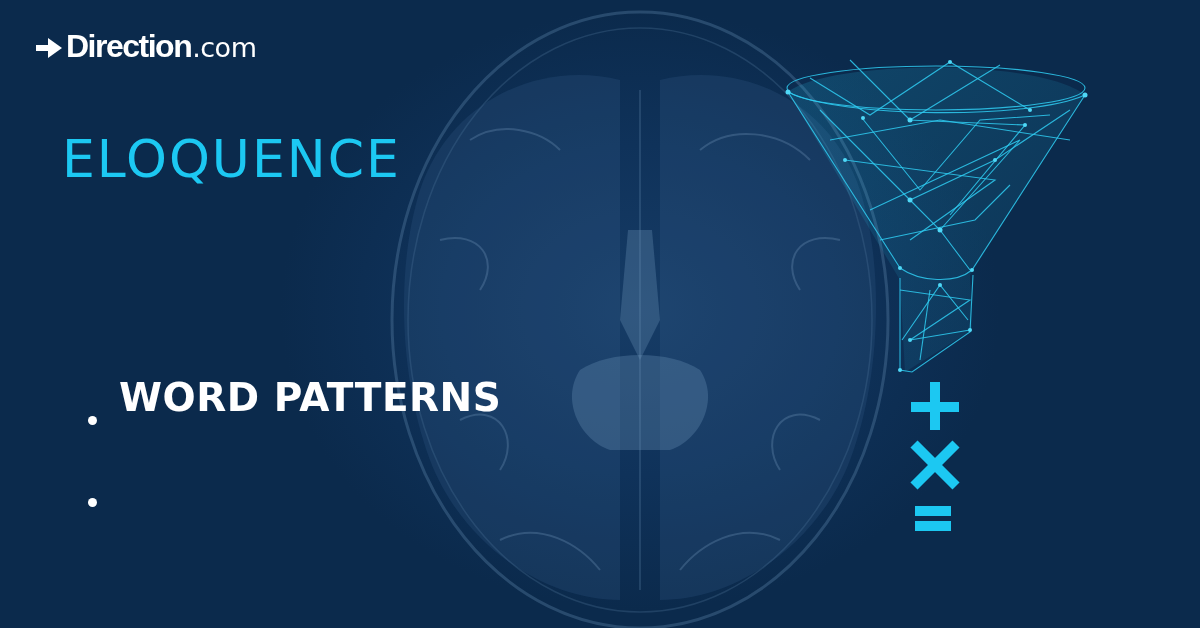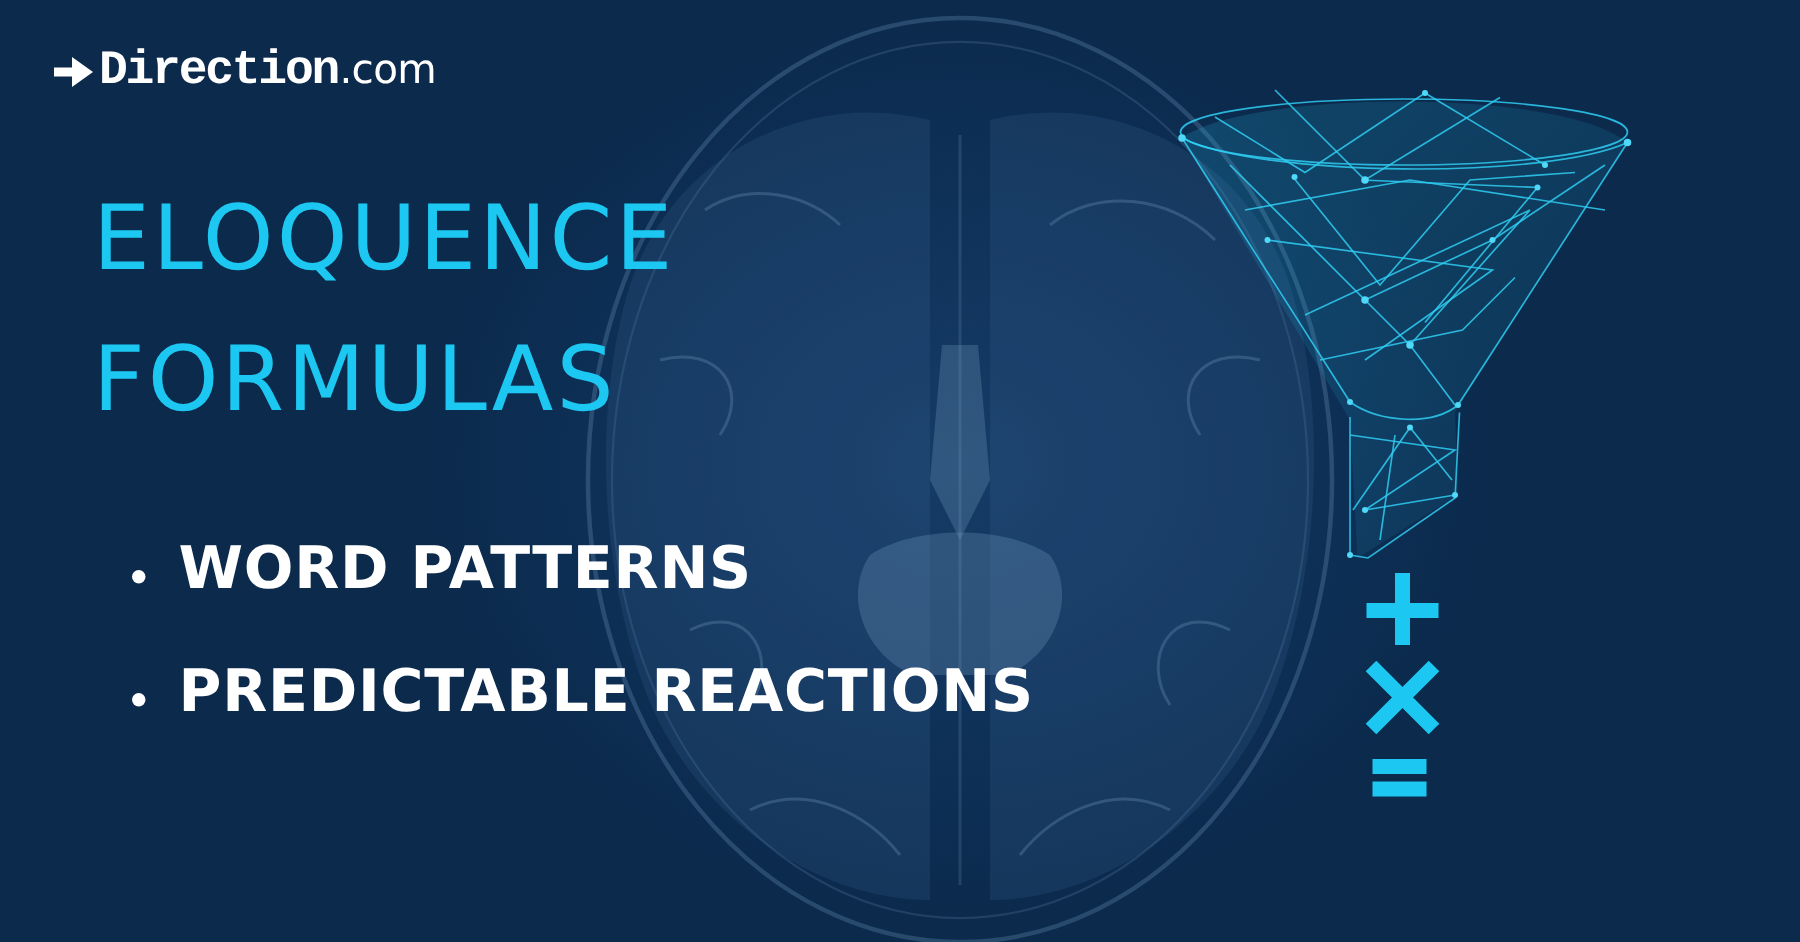--- a/index.html
+++ b/index.html
@@ -7,28 +7,28 @@
   .canvas {
     position: relative; width: 1200px; height: 628px; overflow: hidden;
     background: radial-gradient(ellipse 360px 300px at 640px 310px, #163c66 0%, #0f325a 55%, #0b2a4c 100%);
     font-family: "Liberation Sans", sans-serif;
   }
   
   .brain { position: absolute; left: 0; top: 0; width: 1200px; height: 628px; }
   
   .logo { position: absolute; left: 36px; top: 28px; display: flex; align-items: baseline; color: #ffffff; }
   .logo-arrow { width: 28px; height: 22px; margin-right: 2px; align-self: center; position: relative; top: 1px; }
-  .logo-word { font-family: Liberation Mono, monospace; font-weight: bold; font-size: 32px; letter-spacing: -1.5px; }
+  .logo-word { font-family: Liberation Sans, sans-serif; font-weight: bold; font-size: 32px; letter-spacing: -1.5px; }
   .logo-tld { font-family: "DejaVu Sans", sans-serif; font-size: 27px; letter-spacing: -0.5px; margin-left: 1px; }
   
   .headline { position: absolute; left: 62px; top: 112px; color: #1cc8f2; }
-  .headline-line { font-family: "DejaVu Sans", sans-serif; font-size: 60px; line-height: 94px; letter-spacing: 2px; font-weight: normal; }
+  .headline-line { font-family: "DejaVu Sans", sans-serif; font-size: 52px; line-height: 94px; letter-spacing: 2px; font-weight: normal; }
   
   .bullets { position: absolute; left: 88px; top: 338px; margin: 0; padding: 0; list-style: none; }
-  .bullet { display: flex; align-items: center; height: 82px; color: #ffffff; }
+  .bullet { display: flex; align-items: flex-end; height: 82px; color: #ffffff; }
   .bullet-dot { width: 9px; height: 9px; border-radius: 50%; background: #ffffff; margin-right: 22px; position: relative; top: 5px; }
   .bullet-text { font-family: "DejaVu Sans", sans-serif; font-weight: bold; font-size: 39px; letter-spacing: 0.5px; }
   
   .funnel { position: absolute; left: 770px; top: 40px; width: 330px; height: 340px; }
   
   .symbols { position: absolute; left: 908px; top: 378px; width: 60px; }
 </style>
 </head>
 <body>
 
@@ -60,31 +60,29 @@
     <svg class="logo-arrow" viewBox="0 0 28 22">
       <rect x="0" y="8" width="14" height="6" fill="#ffffff"></rect>
       <path d="M12 1 L26 11 L12 21 Z" fill="#ffffff"></path>
     </svg>
     <span class="logo-word">Direction</span>
     <span class="logo-tld">.com</span>
   </div>
 
   <div class="headline">
     <div class="headline-line">ELOQUENCE</div>
-    <div class="headline-line">FORMULAS</div>
   </div>
 
   <ul class="bullets">
     <li class="bullet">
       <span class="bullet-dot"></span>
       <span class="bullet-text">WORD PATTERNS</span>
     </li>
     <li class="bullet">
       <span class="bullet-dot"></span>
-      <span class="bullet-text">PREDICTABLE REACTIONS</span>
     </li>
   </ul>
 
   <svg class="funnel" viewBox="0 0 330 340">
     <defs>
       <linearGradient id="fg" x1="0" y1="0" x2="1" y2="1">
         <stop offset="0" stop-color="#27c7ef" stop-opacity="0.18"></stop>
         <stop offset="1" stop-color="#27c7ef" stop-opacity="0.05"></stop>
       </linearGradient>
     </defs>

